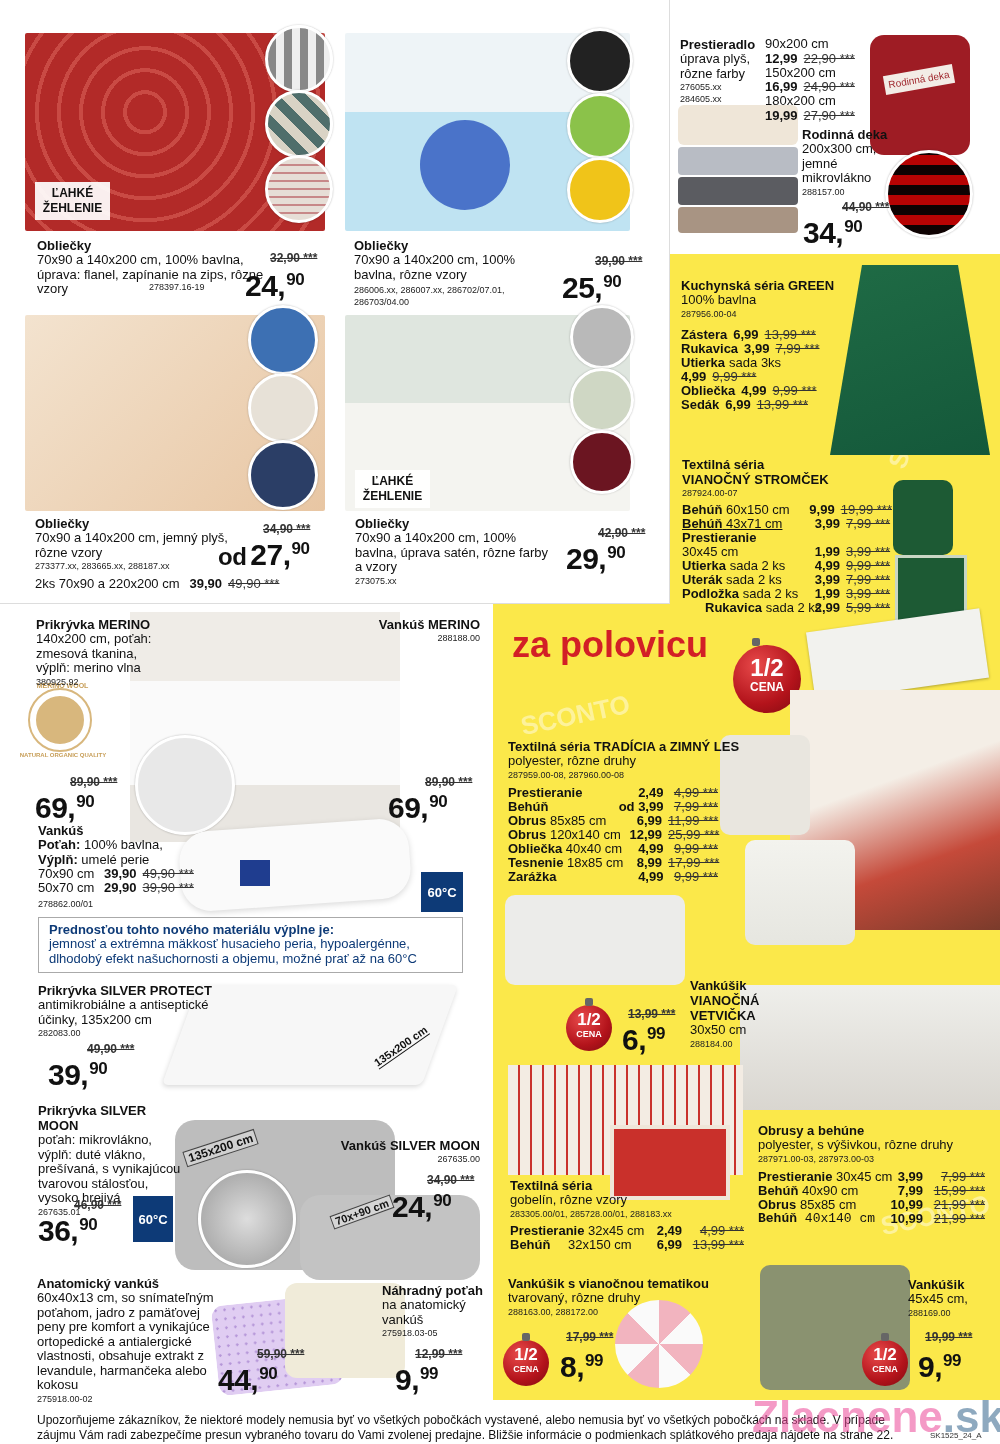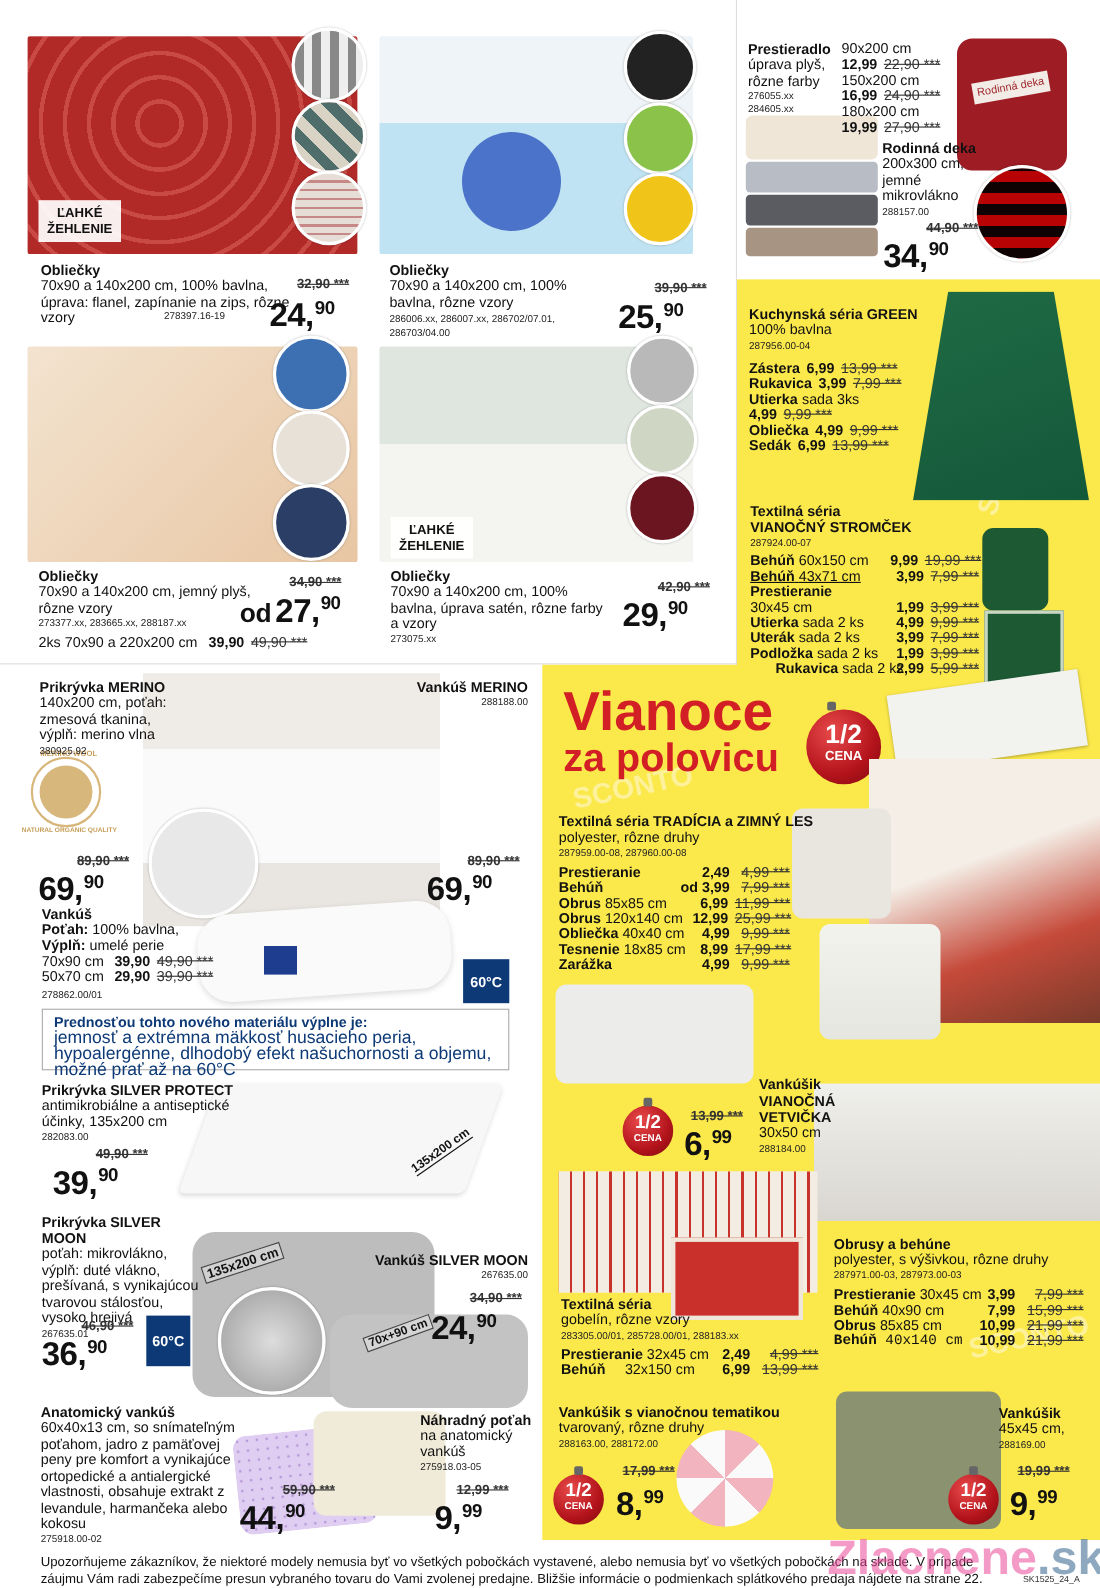--- a/index.html
+++ b/index.html
@@ -257,21 +257,21 @@
       <span style="width:66px;">50x70 cm</span>
       <span class="p">29,90</span>
       <span class="o"><s>39,90 ***</s></span>
     </div>
   <div class="t-code" style="margin-top:3px;">278862.00/01</div>
 </div>
 <div class="badge60" style="left:421px; top:872px; width:42px; height:40px;">60°C</div>
 
 <div class="abs" style="left:38px; top:917px; width:425px; height:56px; border:1px solid #aaa; padding:4px 10px; color:#0d3a77;">
   <div style="font-weight:bold; font-size:13px; line-height:15px;">Prednosťou tohto nového materiálu výplne je:</div>
-  <div style="font-size:16px; line-height:14.5px;">jemnosť a extrémna mäkkosť husacieho peria, hypoalergénne, dlhodobý efekt našuchornosti a objemu, možné prať až na 60°C</div>
+  <div style="font-size:13px; line-height:14.5px;">jemnosť a extrémna mäkkosť husacieho peria, hypoalergénne, dlhodobý efekt našuchornosti a objemu, možné prať až na 60°C</div>
 </div>
 
 <div class="abs" style="left:180px; top:985px; width:260px; height:100px; background:#f7f7f7; border-radius:6px; transform:skewX(-20deg); box-shadow:0 2px 5px rgba(0,0,0,0.15);"></div>
 <div class="abs" style="left:370px; top:1040px; font-size:11px; font-weight:bold; transform:rotate(-35deg); border-bottom:1px solid #111;">135x200 cm</div>
 <div class="abs" style="left:38px; top:983px; width:190px;">
   <div class="t-title">Prikrývka SILVER PROTECT</div>
   <div class="t-desc">antimikrobiálne a antiseptické účinky, 135x200 cm</div>
   <div class="t-code">282083.00</div>
 </div>
 <div class="old abs" style="left:87px; top:1042px;"><s>49,90 ***</s></div>
@@ -308,21 +308,20 @@
 <div class="big abs" style="left:218px; top:1359px;"><span>44,</span><sup>90</sup></div>
 <div class="abs" style="left:382px; top:1283px; width:110px;">
   <div class="t-title">Náhradný poťah</div>
   <div class="t-desc">na anatomický vankúš</div>
   <div class="t-code">275918.03-05</div>
 </div>
 <div class="old abs" style="left:415px; top:1347px;"><s>12,99 ***</s></div>
 <div class="big abs" style="left:395px; top:1359px;"><span>9,</span><sup>99</sup></div>
 
 <div class="abs" style="left:512px; top:625px; color:#d21f26; font-weight:900; line-height:44px;">
-  <div style="font-size:50px;">Vianoce</div>
   <div style="font-size:36px; line-height:40px;">za polovicu</div>
 </div>
 <div class="halfball" style="left:733px; top:645px; width:68px; height:68px;">
   <span class="n" style="font-size:24px; line-height:26px; padding-top:10px;">1/2</span>
   <span class="c" style="font-size:12px; line-height:13px;">CENA</span>
 </div>
 
 <div class="abs" style="left:790px; top:690px; width:210px; height:240px; background:linear-gradient(160deg,#f4eee6 0 40%, #c54a3a 70%, #7a3b2b);"></div>
 <div class="abs" style="left:745px; top:840px; width:110px; height:105px; background:linear-gradient(180deg,#f3f3ee,#e6e6e0); border-radius:10px;"></div>
 <div class="abs" style="left:720px; top:735px; width:90px; height:100px; background:#e9e6df; border-radius:10px;"></div>

